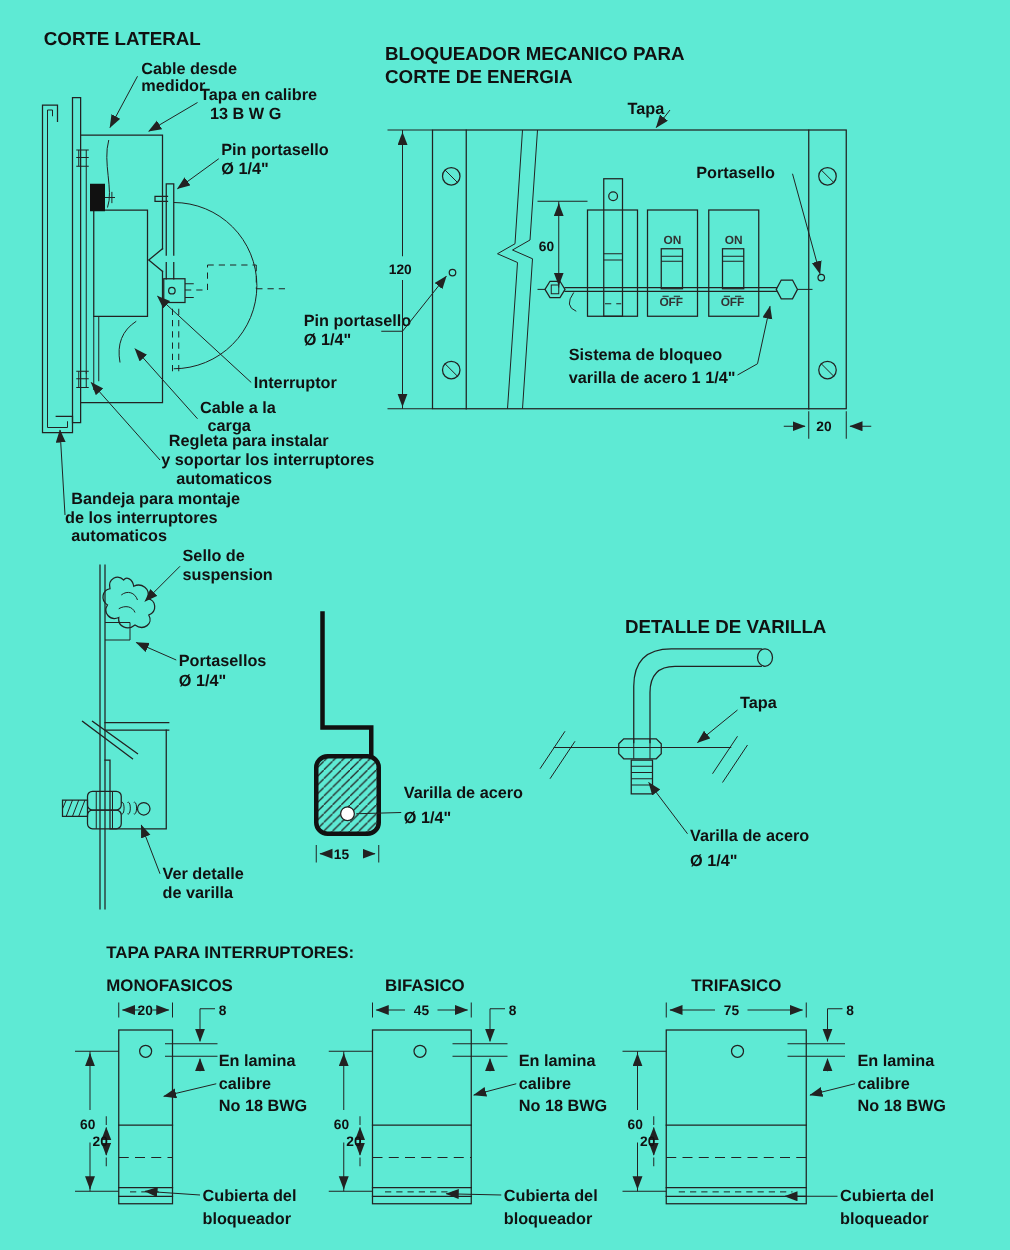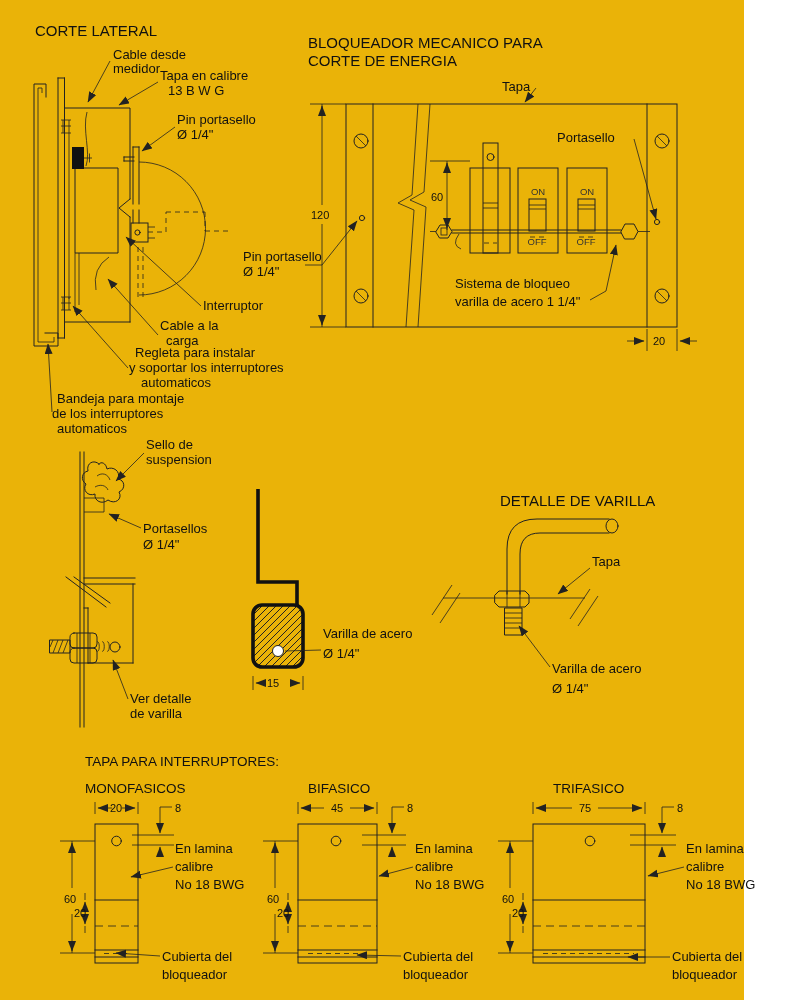--- a/index.html
+++ b/index.html
@@ -1,16 +1,16 @@
 <!DOCTYPE html>
 <html><head>
 <meta charset="utf-8">
 <style>
   html,body{margin:0;padding:0;background:#ffffff;}
-  .page{width:744px;height:1000px;position:relative;background:#eab308;font-family:"Liberation Sans",sans-serif;}
+  .page{width:808px;height:1000px;position:relative;background:#5eead4;font-family:"Liberation Sans",sans-serif;font-weight:bold;}
   svg{display:block;}
   .ln{fill:none;stroke:#222;stroke-width:1;stroke-linecap:square;}
   .lt{fill:none;stroke:#222;stroke-width:0.8;}
   .thk{fill:none;stroke:#111;stroke-width:3.6;}
   .dsh{stroke-dasharray:8 5;}
   .dsh2{stroke-dasharray:5 4;}
   .blk{fill:#111;stroke:none;}
   text{fill:#111;font-family:"Liberation Sans",sans-serif;}
   .t15{font-size:15px;}
   .t13{font-size:13px;}

